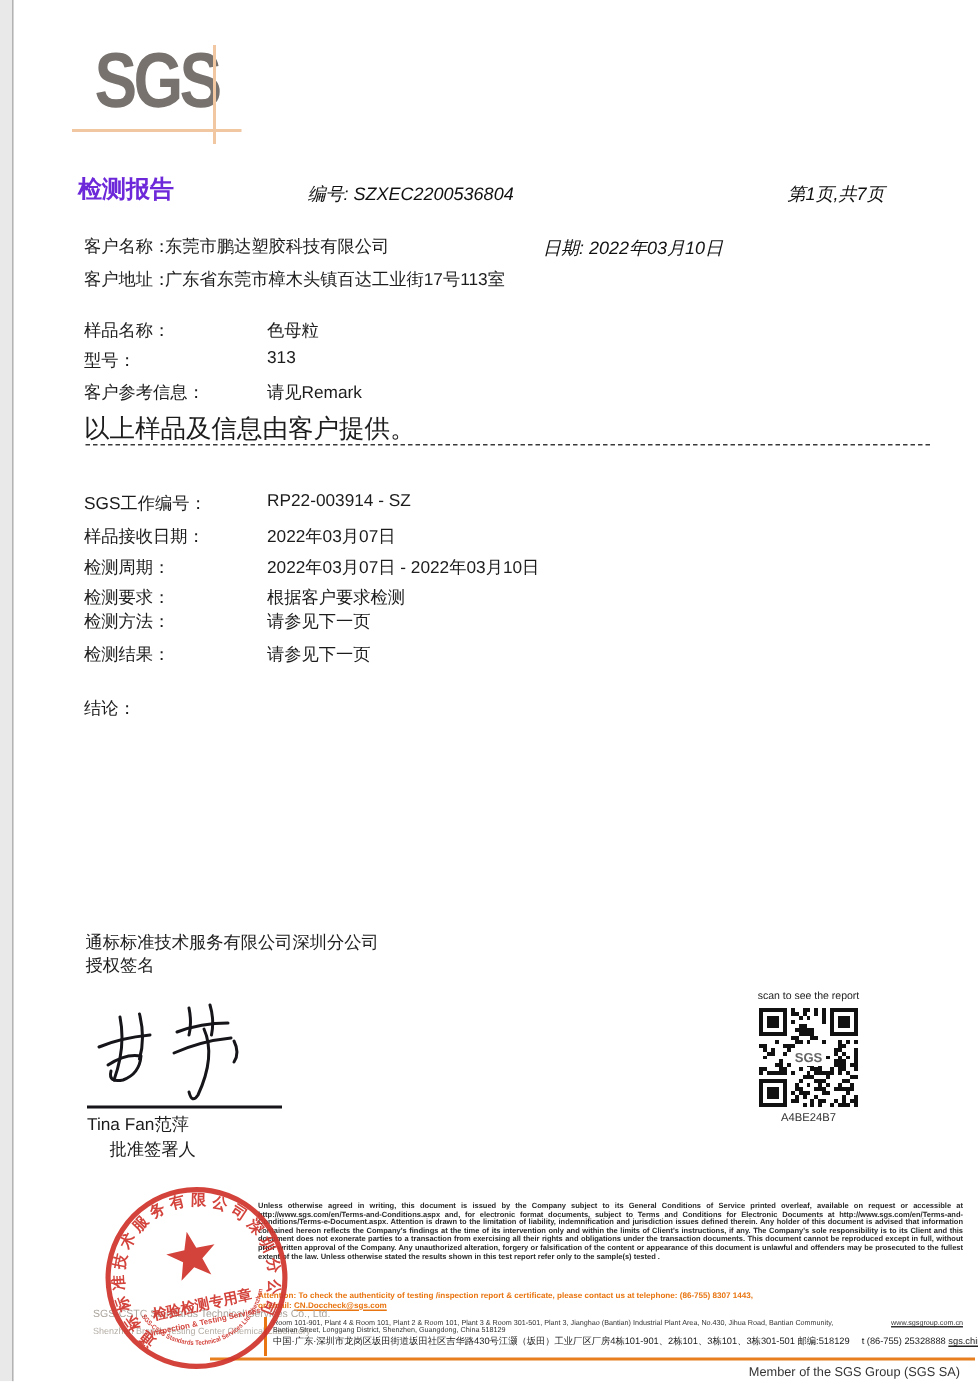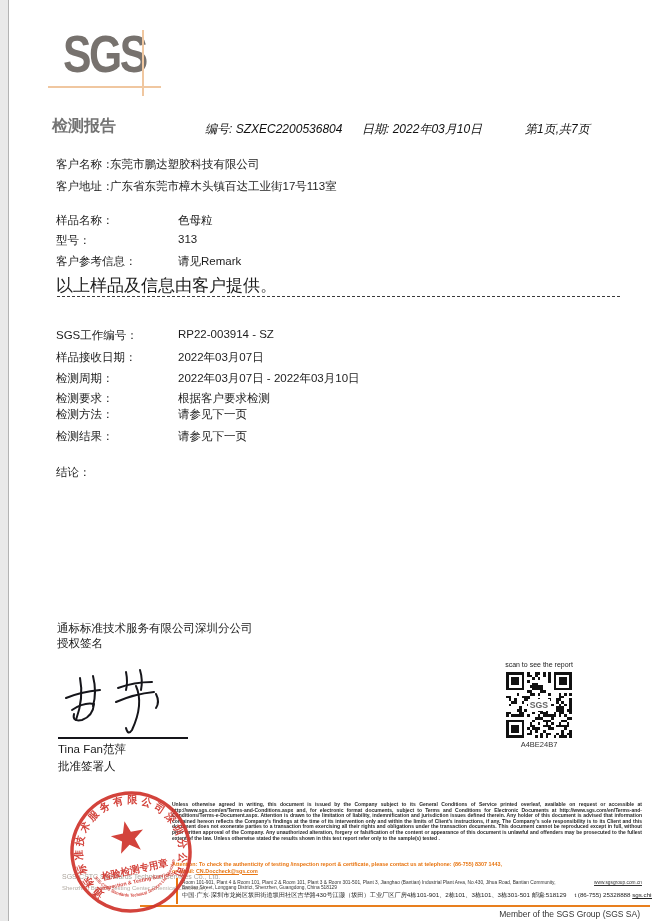--- a/index.html
+++ b/index.html
@@ -8,43 +8,43 @@
   .page { position:relative; width:652px; height:921px; background:#fff; overflow:hidden; color:#1c1c1c; }
   .edge-strip { position:absolute; left:0; top:0; width:9px; height:921px; background:#e9e9e9; border-right:1px solid #b3b3b3; }
 
   
   .logo-text { position:absolute; left:63px; top:28px; font-size:52px; line-height:52px; font-weight:bold;
                color:#77726e; letter-spacing:-3px; transform:scaleX(0.82); transform-origin:left top; }
   .logo-underline { position:absolute; left:48px; top:86px; width:113px; height:2px; background:#f0c7a0; }
   .logo-vline { position:absolute; left:142px; top:30px; width:2px; height:66px; background:#f0c7a0; }
 
   
-  .report-title { position:absolute; left:52px; top:116px; font-size:16px; font-weight:bold; color:#737373; }
+  .report-title { position:absolute; left:52px; top:116px; font-size:16px; font-weight:bold; color:#6d28d9; }
   .hdr { position:absolute; top:121px; font-size:12px; color:#111; white-space:nowrap;font-style:italic; }
-  .hdr-no { left:205px; } .hdr-date { left:362px; } .hdr-page { left:525px; }
+  .hdr-no { left:205px; } .hdr-date { left:362px;margin-top:36px; } .hdr-page { left:525px; }
 
   
   .doc-row { position:absolute; left:0; width:652px; font-size:11.5px; color:#1c1c1c; white-space:nowrap; }
   .lbl { position:absolute; left:56px; }
   .val-narrow { position:absolute; left:110px; }
   .val-wide { position:absolute; left:178px;text-align:right; }
   .note-line { position:absolute; left:56px; font-size:17px;text-align:center; }
 
   .dash-sep { position:absolute; left:57px; top:296px; width:563px; border-top:1.5px dashed #3a3a3a; }
 
   .conclusion-label { position:absolute; left:56px; top:465px; font-size:11.5px; }
   .conclusion-text { position:absolute; left:178px; top:449px; width:458px; font-size:11.5px; line-height:15.3px; color:#1c1c1c; }
 
   
   .sig-company { position:absolute; left:57px; top:621px; font-size:11.5px; }
   .sig-auth { position:absolute; left:57px; top:636px; font-size:11.5px; }
   .sig-image { position:absolute; left:60px; top:664px; }
   .sig-underline { position:absolute; left:58px; top:737px; width:130px; height:2px; background:#15151a; }
   .sig-name { position:absolute; left:58px; top:742px; font-size:11.5px; }
-  .sig-role { position:absolute; left:58px; top:759px; font-size:11.5px; }
+  .sig-role { position:absolute; left:73px; top:759px; font-size:11.5px; }
 
   
   .qr-caption { position:absolute; left:503px; top:661px; width:72px; text-align:center; font-size:7px; color:#222; }
   .qr-box { position:absolute; left:506px; top:672px; width:66px; height:66px; }
   .qr-id { position:absolute; left:503px; top:740px; width:72px; text-align:center; font-size:7.5px; color:#333; }
 
   
   .disclaimer { position:absolute; left:172px; top:802px; width:470px; font-size:5px; line-height:5.6px;
                 text-align:justify; color:#2a2a2a; font-weight:bold; }
   .attention { position:absolute; left:172px; top:861px; width:470px; font-size:5.4px; line-height:6.6px;

